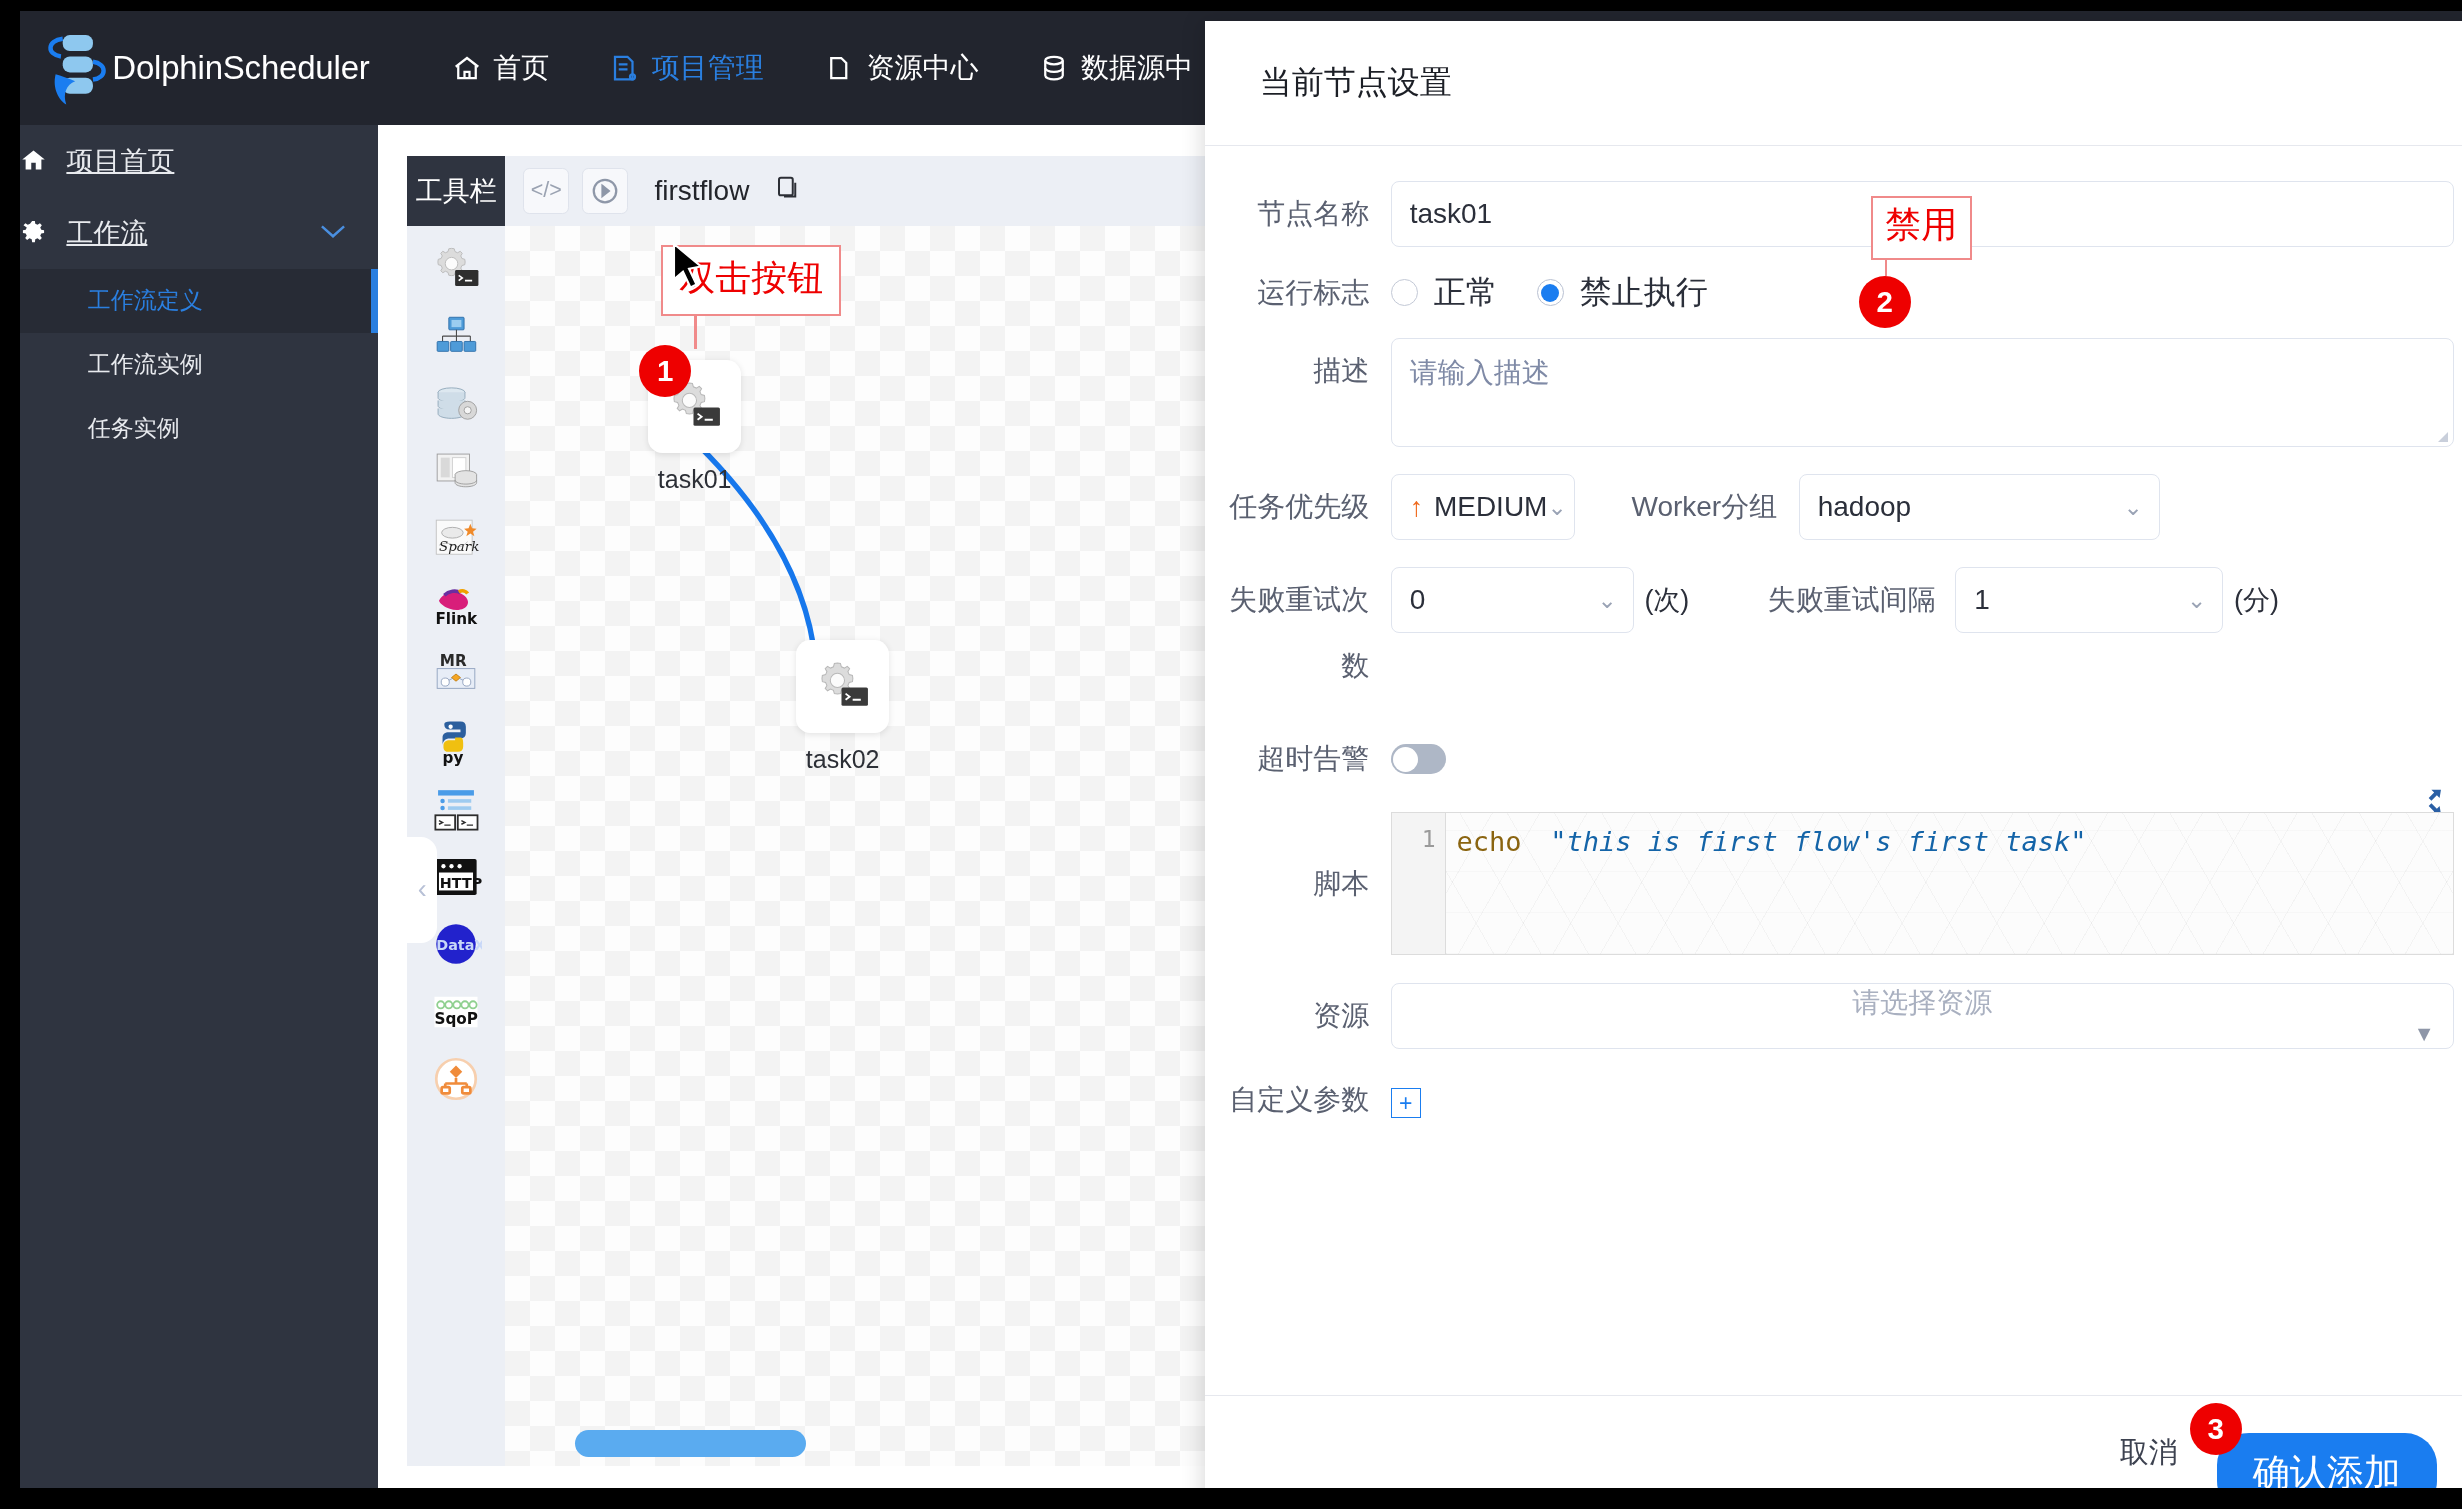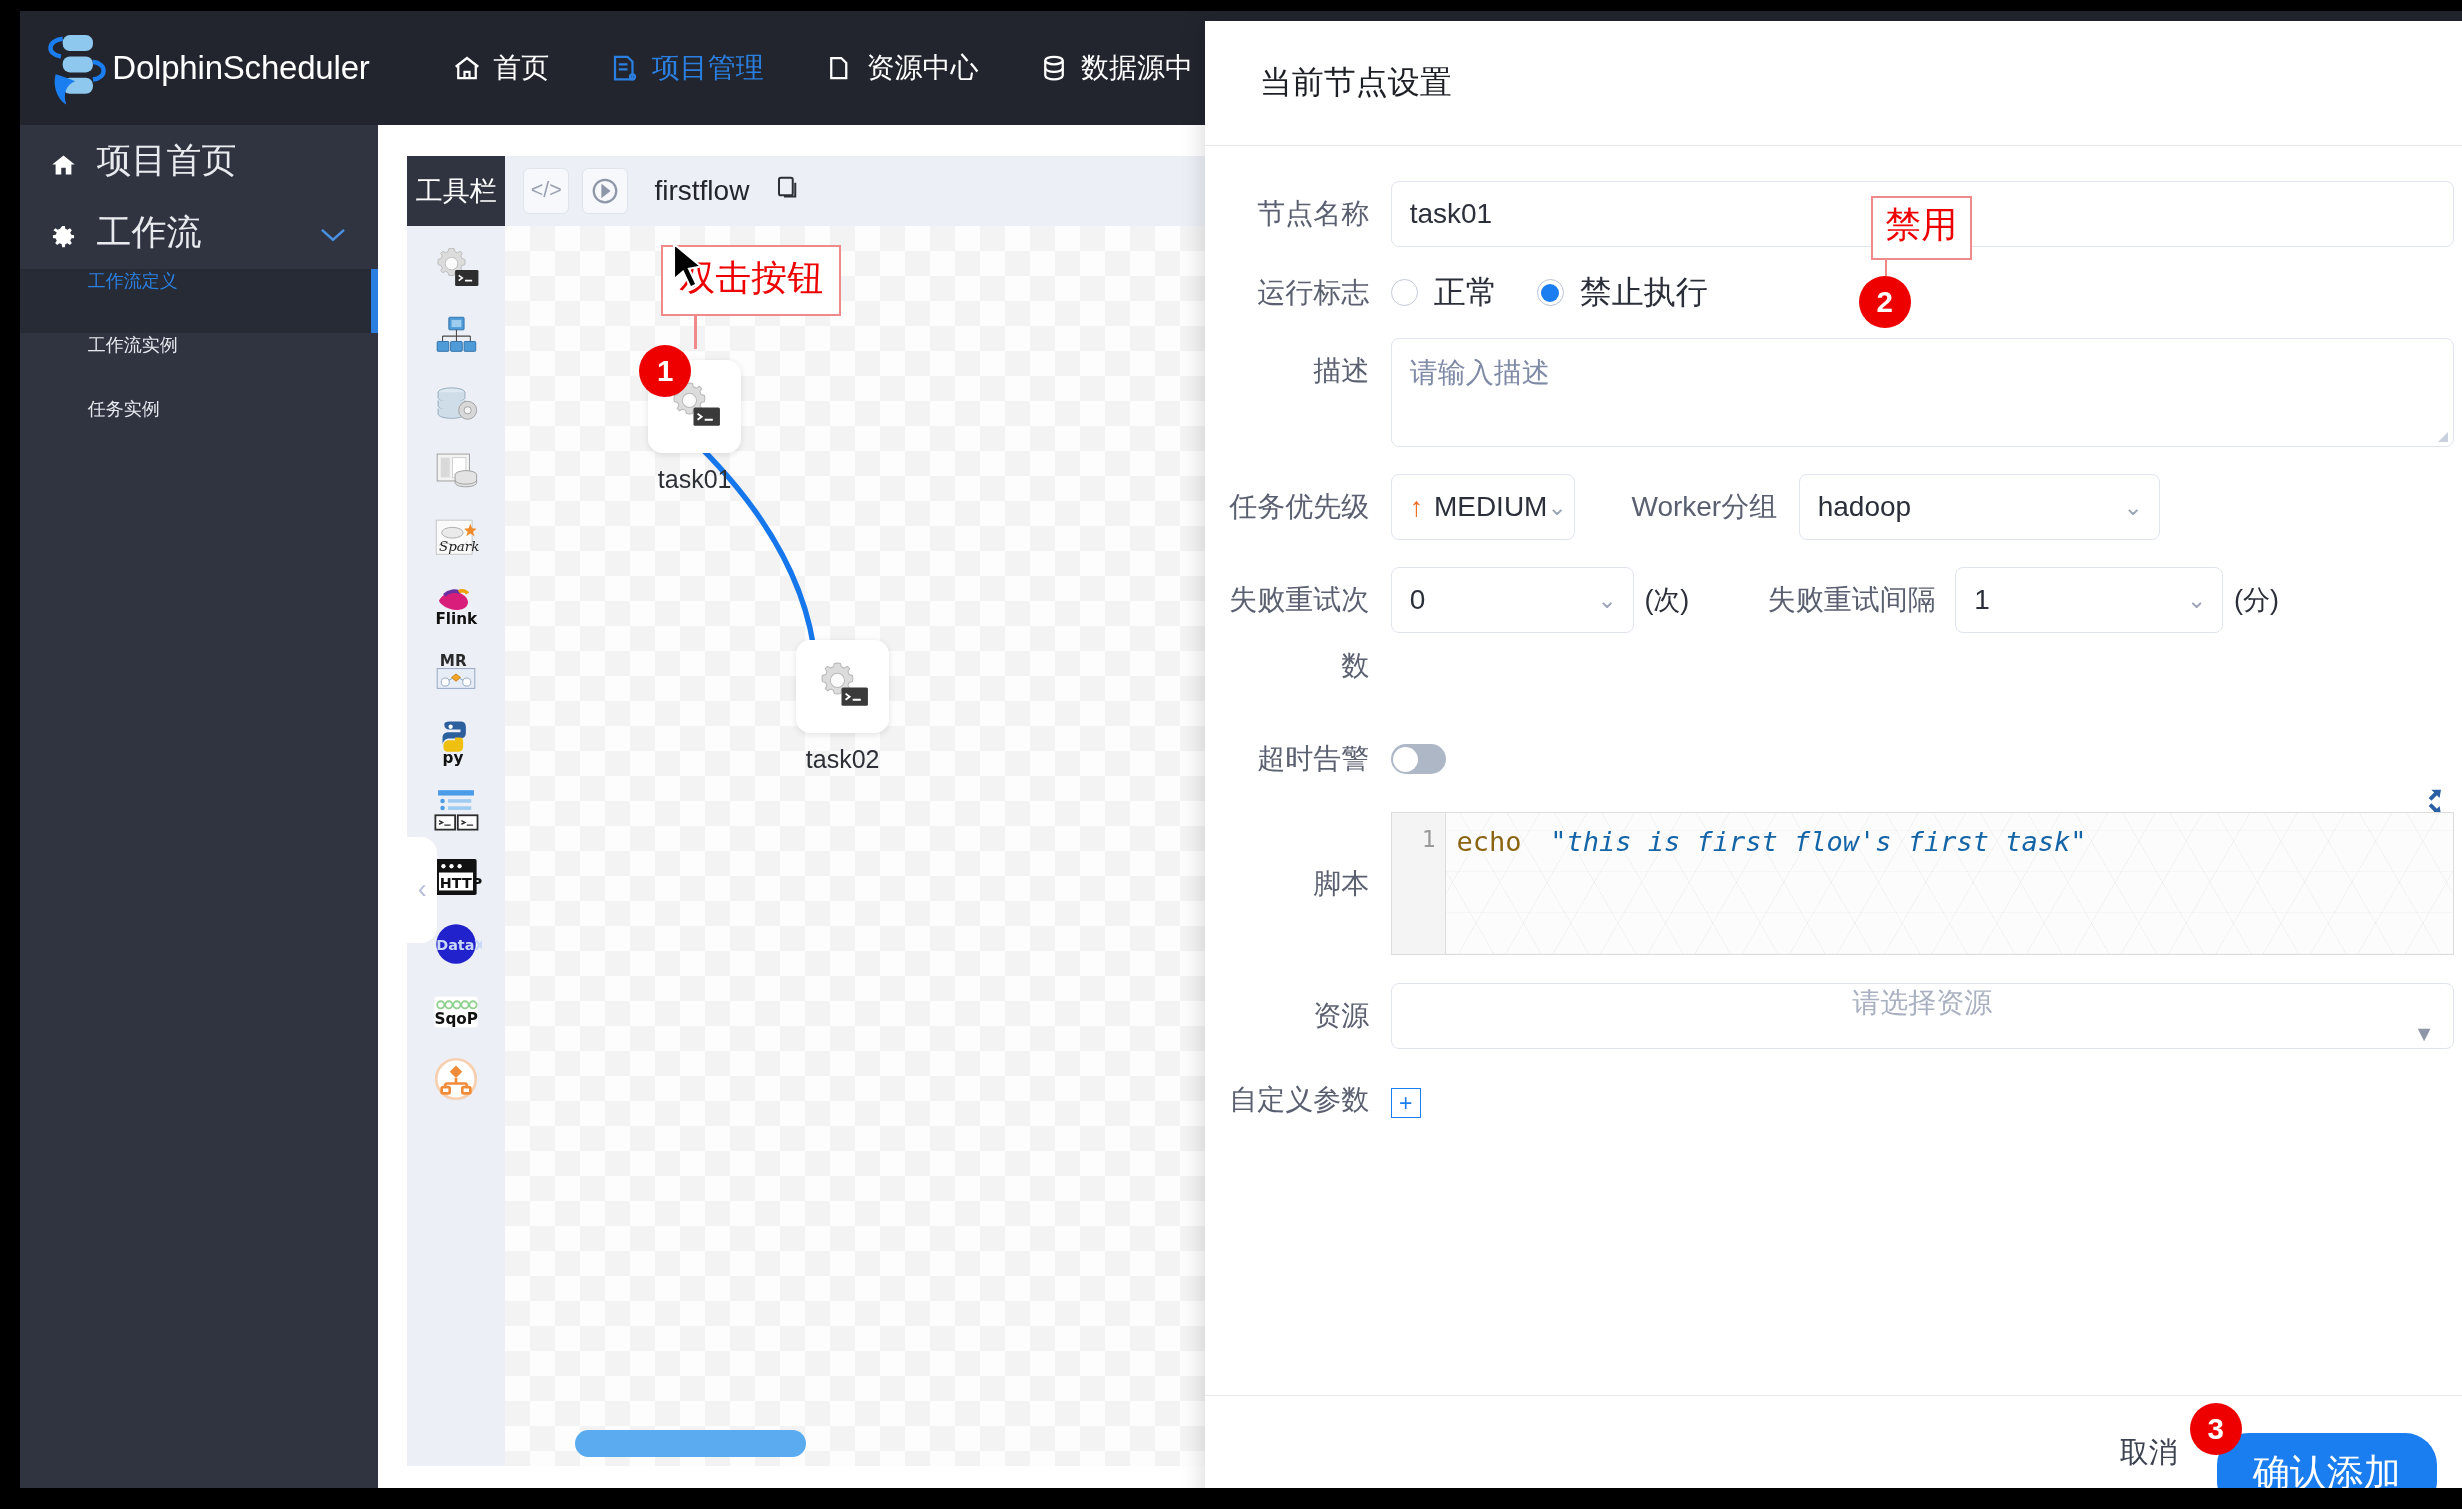--- a/index.html
+++ b/index.html
@@ -32,27 +32,27 @@
   .nav-item.active { color: #2a7fe0; }
   .nav-ico { width: 30px; height: 30px; display: block; }
 
   
   .sidebar {
     position: absolute; left: 0; top: 114px; width: 358px; height: 1363px;
     background: #2f3440;
   }
   .side-row {
     height: 72px; display: flex; align-items: center;
-    color: #e8eaee; font-size: 35px; padding-left: 30px; position: relative;
+    color: #e8eaee; font-size: 27px; position: relative; text-decoration: underline;
   }
   .side-row .s-ico { width: 27px; height: 27px; margin-right: 19.7px; display:block; }
   .side-chevron { position: absolute; right: 30px; top: 50%; transform: translateY(-50%); }
   .side-sub {
-    height: 64px; display: flex; 
-    color: #e8eaee; font-size: 18px; padding-left: 68px; position: relative;
+    height: 64px; display: flex; align-items: center;
+    color: #e8eaee; font-size: 23px; padding-left: 68px; position: relative;
   }
   .side-sub.active { background: #272b35; color: #2a7fe0; }
   .side-sub.active::after {
     content:""; position:absolute; right:0; top:0; width:6.3px; height:100%; background:#2a7fe0;
   }
 
   
   .canvas-panel {
     position: absolute; left: 358px; top: 114px; width: 2085px; height: 1363px;
     background: #fff;

